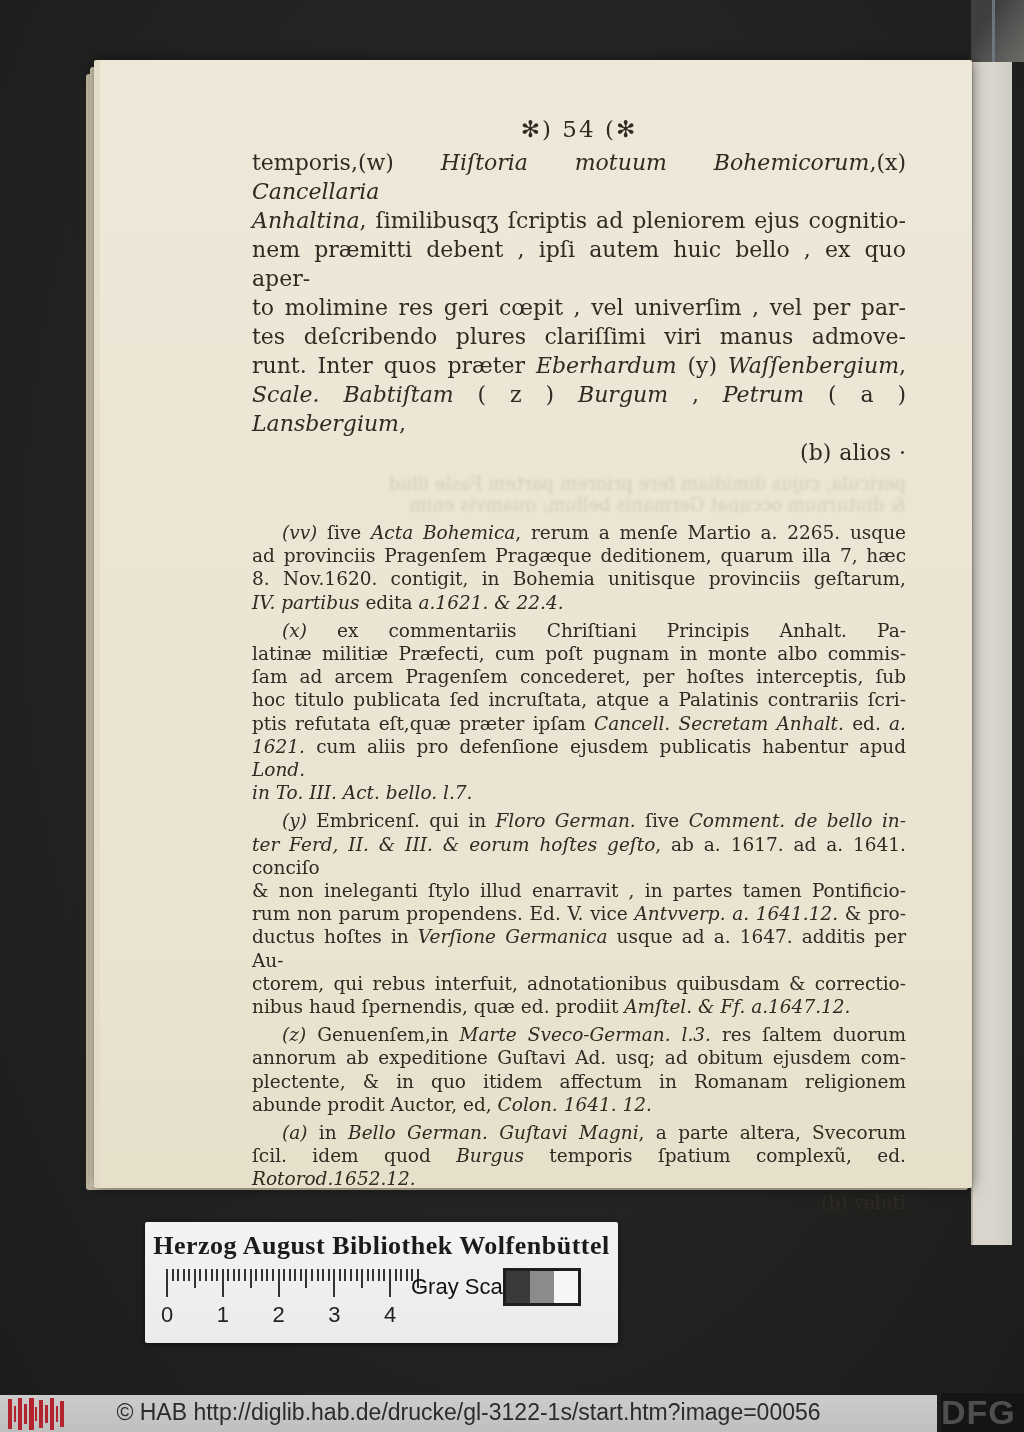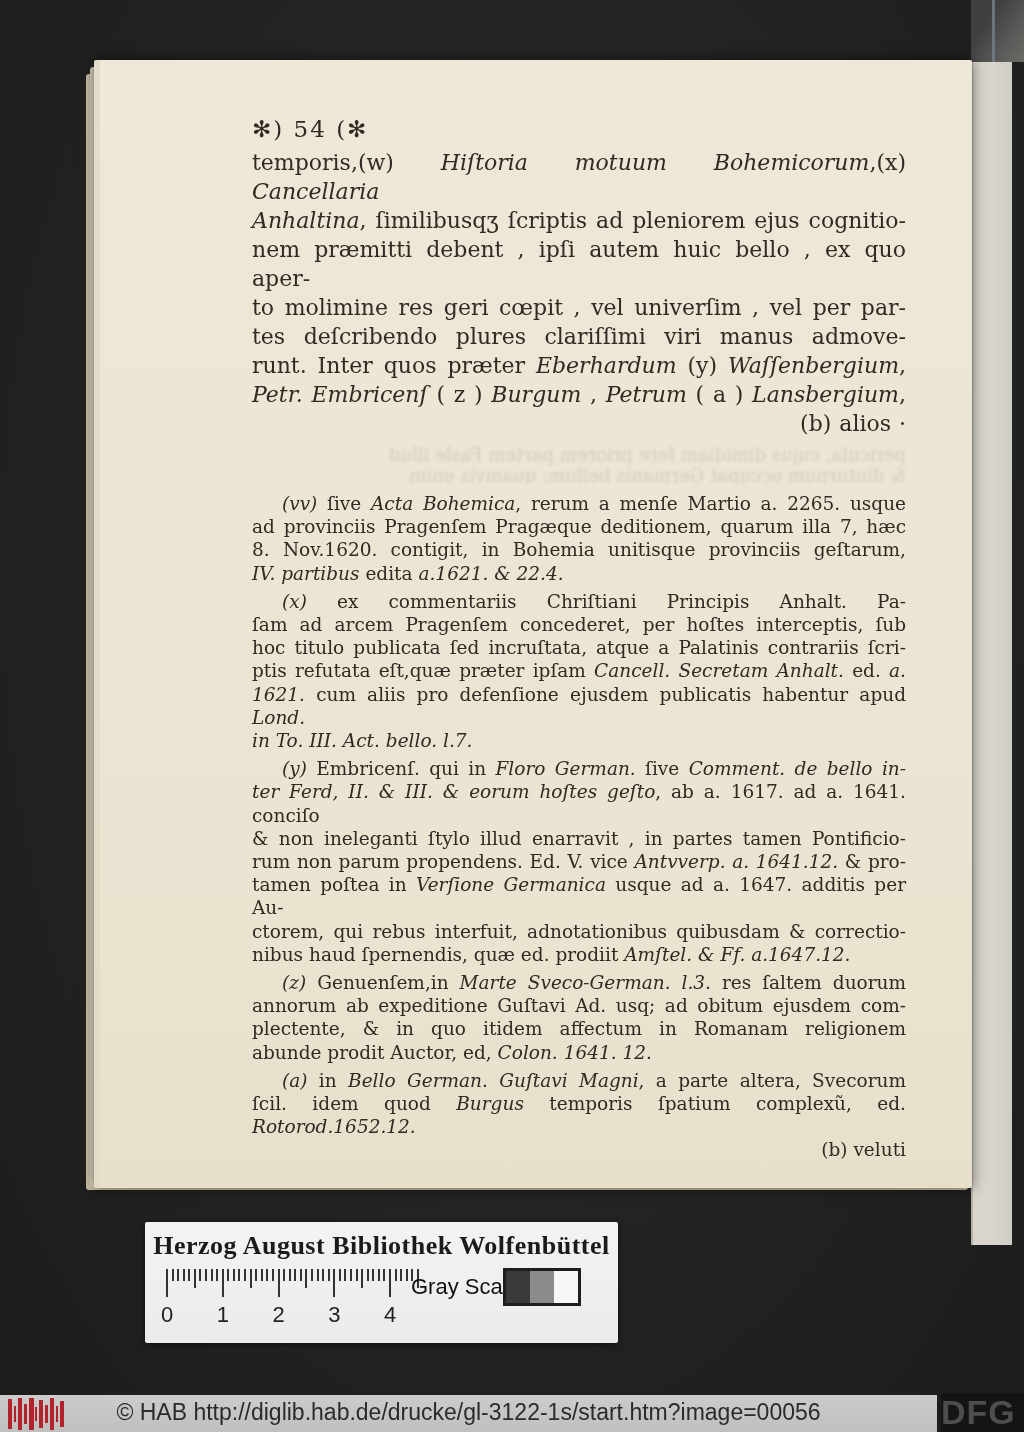--- a/index.html
+++ b/index.html
@@ -20,21 +20,21 @@
   .corner-gray{position:absolute;left:971px;top:0;width:53px;height:62px;
     background:linear-gradient(125deg,#3f3f3e 0 30%,#5a5a58 70%,#6a6a67 100%);}
   .corner-line{position:absolute;left:992px;top:0;width:3px;height:62px;background:#76808c;opacity:.8;}
   
   .page{position:absolute;left:94px;top:60px;width:878px;height:1128px;border-radius:2px;
     background:
       linear-gradient(90deg, #e4dcc8 0 6px, rgba(0,0,0,0) 6px),
       linear-gradient(180deg,#eee8d8 0%,#ece5d4 45%,#eae3d0 80%,#e6dfca 100%);
     box-shadow:0 0 14px rgba(0,0,0,.55);}
   .text-col{position:absolute;left:158px;top:56px;width:654px;color:#2f2a22;}
-  .pg-header{font-size:23px;letter-spacing:2px;height:32px;
+  .pg-header{text-align:center;font-size:23px;letter-spacing:2px;height:32px;
     font-family:"DejaVu Serif","DejaVu Sans","Liberation Serif",serif;}
   .main-lines{font-size:22px;line-height:29px;word-spacing:1px;}
   .fn-lines{font-size:18.5px;line-height:23.2px;}
   .fn-par{margin-bottom:5px;}
   .fn-par .tl:first-child{text-indent:30px;}
   .tl{white-space:normal;}
   .aj{text-align:justify;text-align-last:justify;}
   .al{text-align:left;text-align-last:left;}
   .ar{text-align:right;text-align-last:right;}
   .ghost-block{height:40px;margin:6px 0 8px 0;transform:scaleX(-1);
@@ -98,48 +98,49 @@
   <div class="page">
     <div class="text-col">
       <div class="pg-header">✻) 54 (✻</div>
       <div class="main-lines" id="main-lines">
           <div class="tl aj"><span>temporis,(w) </span><i>Hiſtoria motuum Bohemicorum</i><span>,(x) </span><i>Cancellaria</i></div>
           <div class="tl aj"><i>Anhaltina</i><span>, ſimilibusqʒ ſcriptis ad pleniorem ejus cognitio-</span></div>
           <div class="tl aj"><span>nem præmitti debent , ipſi autem huic bello , ex quo aper-</span></div>
           <div class="tl aj"><span>to molimine res geri cœpit , vel univerſim , vel per par-</span></div>
           <div class="tl aj"><span>tes deſcribendo plures clariſſimi viri manus admove-</span></div>
           <div class="tl aj"><span>runt. Inter quos præter </span><i>Eberhardum</i><span> (y) </span><i>Waſſenbergium</i><span>,</span></div>
-          <div class="tl aj"><i>Petr. Embricenſ</i><span> ( z ) </span><i>Burgum</i><span> , </span><i>Petrum</i><span> ( a ) </span><i>Lansbergium</i><span>,</span></div>
+          <div class="tl aj"><i>Scale. Babtiſtam</i><span> ( z ) </span><i>Burgum</i><span> , </span><i>Petrum</i><span> ( a ) </span><i>Lansbergium</i><span>,</span></div>
           <div class="tl ar"><span>(b) alios ·</span></div>
         </div>
       <div class="ghost-block" id="ghost-block">
           <div class="tl al"><span>pericula, cujus dimidiam fere priorem partem Fasle illud</span></div>
           <div class="tl al"><span>&amp; diuturnum occupat Germanis bellum; quamvis enim</span></div>
         </div>
       <div class="fn-lines" id="footnotes">
           <div class="fn-par">
             <div class="tl aj"><i>(vv)</i><span> ſive </span><i>Acta Bohemica</i><span>, rerum a menſe Martio a. 2265. usque</span></div>
             <div class="tl aj"><span>ad provinciis Pragenſem Pragæque deditionem, quarum illa 7, hæc</span></div>
             <div class="tl aj"><span>8. Nov.1620. contigit, in Bohemia unitisque provinciis geſtarum,</span></div>
             <div class="tl al"><i>IV. partibus</i><span> edita </span><i>a.1621. &amp; 22.4.</i></div>
           </div>
           <div class="fn-par">
             <div class="tl aj"><i>(x)</i><span> ex commentariis Chriſtiani Principis Anhalt. Pa-</span></div>
+            <div class="tl aj"><span>latinæ militiæ Præfecti, cum poſt pugnam in monte albo commis-</span></div>
             <div class="tl aj"><span>ſam ad arcem Pragenſem concederet, per hoſtes interceptis, ſub</span></div>
             <div class="tl aj"><span>hoc titulo publicata ſed incruſtata, atque a Palatinis contrariis ſcri-</span></div>
             <div class="tl aj"><span>ptis refutata eſt,quæ præter ipſam </span><i>Cancell. Secretam Anhalt.</i><span> ed. </span><i>a.</i></div>
             <div class="tl aj"><i>1621.</i><span> cum aliis pro defenſione ejusdem publicatis habentur apud </span><i>Lond.</i></div>
             <div class="tl al"><i>in To. III. Act. bello. l.7.</i></div>
           </div>
           <div class="fn-par">
             <div class="tl aj"><i>(y)</i><span> Embricenſ. qui in </span><i>Floro German.</i><span> ſive </span><i>Comment. de bello in-</i></div>
             <div class="tl aj"><i>ter Ferd, II. &amp; III. &amp; eorum hoſtes geſto</i><span>, ab a. 1617. ad a. 1641. conciſo</span></div>
             <div class="tl aj"><span>&amp; non ineleganti ſtylo illud enarravit , in partes tamen Pontificio-</span></div>
             <div class="tl aj"><span>rum non parum propendens. Ed. V. vice </span><i>Antvverp. a. 1641.12.</i><span> &amp; pro-</span></div>
-            <div class="tl aj"><span>tamen poſtea in </span><i>Verſione Germanica</i><span> usque ad a. 1647. additis per Au-</span></div>
+            <div class="tl aj"><span>ductus hoſtes in </span><i>Verſione Germanica</i><span> usque ad a. 1647. additis per Au-</span></div>
             <div class="tl aj"><span>ctorem, qui rebus interfuit, adnotationibus quibusdam &amp; correctio-</span></div>
             <div class="tl al"><span>nibus haud ſpernendis, quæ ed. prodiit </span><i>Amſtel. &amp; Ff. a.1647.12.</i></div>
           </div>
           <div class="fn-par">
             <div class="tl aj"><i>(z)</i><span> Genuenſem,in </span><i>Marte Sveco-German. l.3.</i><span> res ſaltem duorum</span></div>
             <div class="tl aj"><span>annorum ab expeditione Guſtavi Ad. usq; ad obitum ejusdem com-</span></div>
             <div class="tl aj"><span>plectente, &amp; in quo itidem affectum in Romanam religionem</span></div>
             <div class="tl al"><span>abunde prodit Auctor, ed, </span><i>Colon. 1641. 12.</i></div>
           </div>
           <div class="fn-par">

